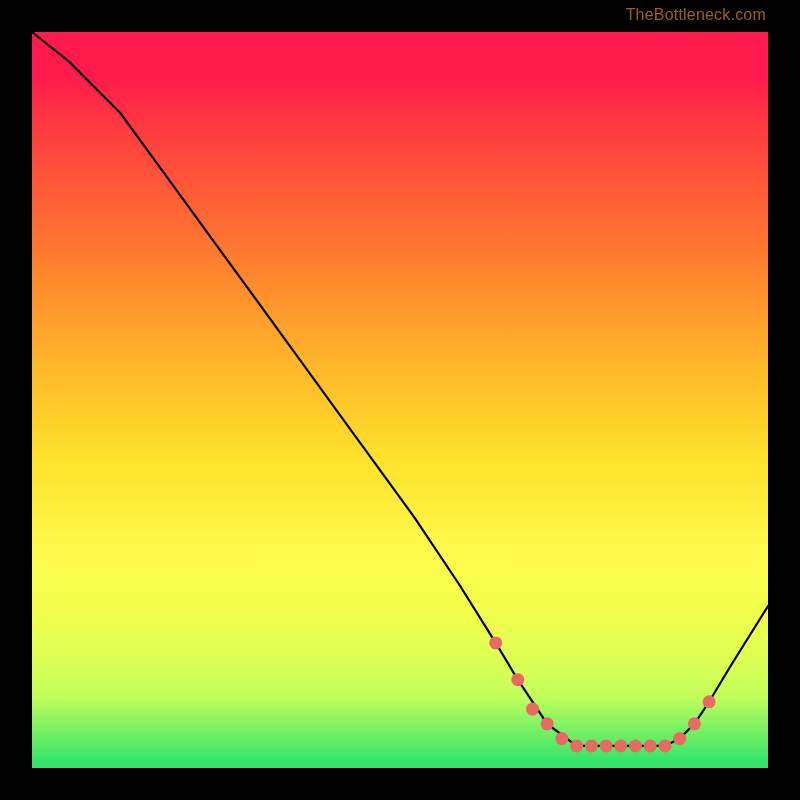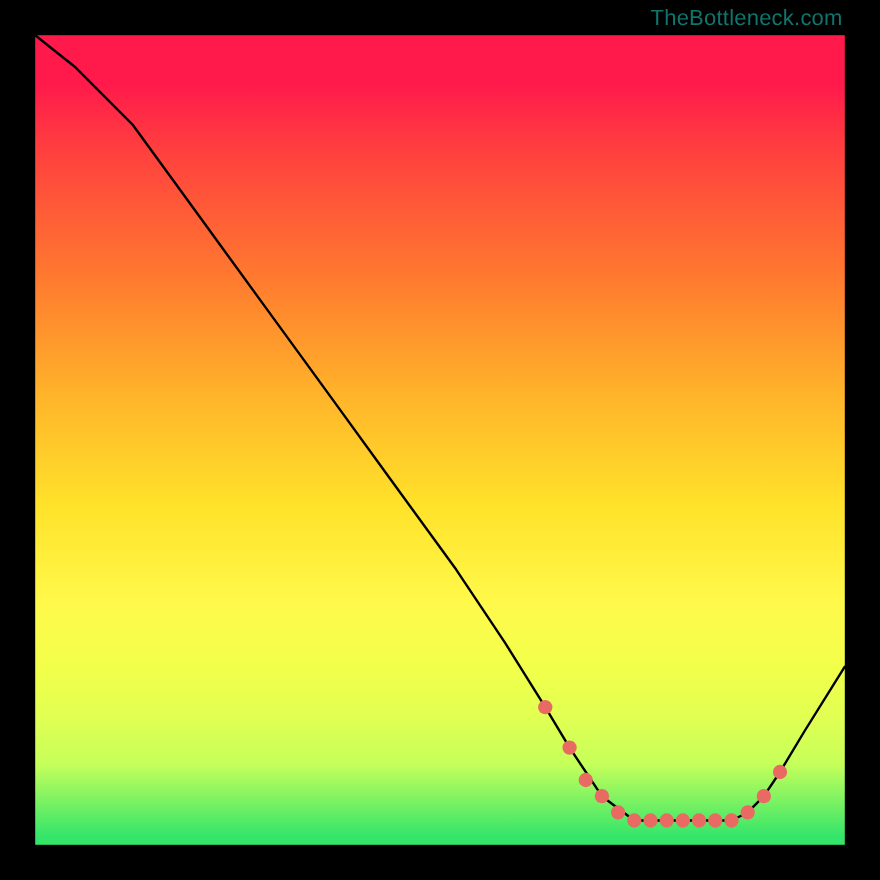--- a/index.html
+++ b/index.html
@@ -37,22 +37,22 @@
       #e2ff52 84%,
       #c6ff5a 90%,
       #34e56a 99%,
       #34e56a 100%
     );
   }
   .watermark {
     position: absolute;
     top: 6px;
     right: 34px;
-    color: #0f766e;
-    font-size: 20px;
+    color: #a16207;
+    font-size: 16px;
     letter-spacing: 0.2px;
     font-weight: 500;
   }
   svg.curve {
     position: absolute;
     left: 0;
     top: 0;
     width: 736px;
     height: 736px;
     overflow: visible;

